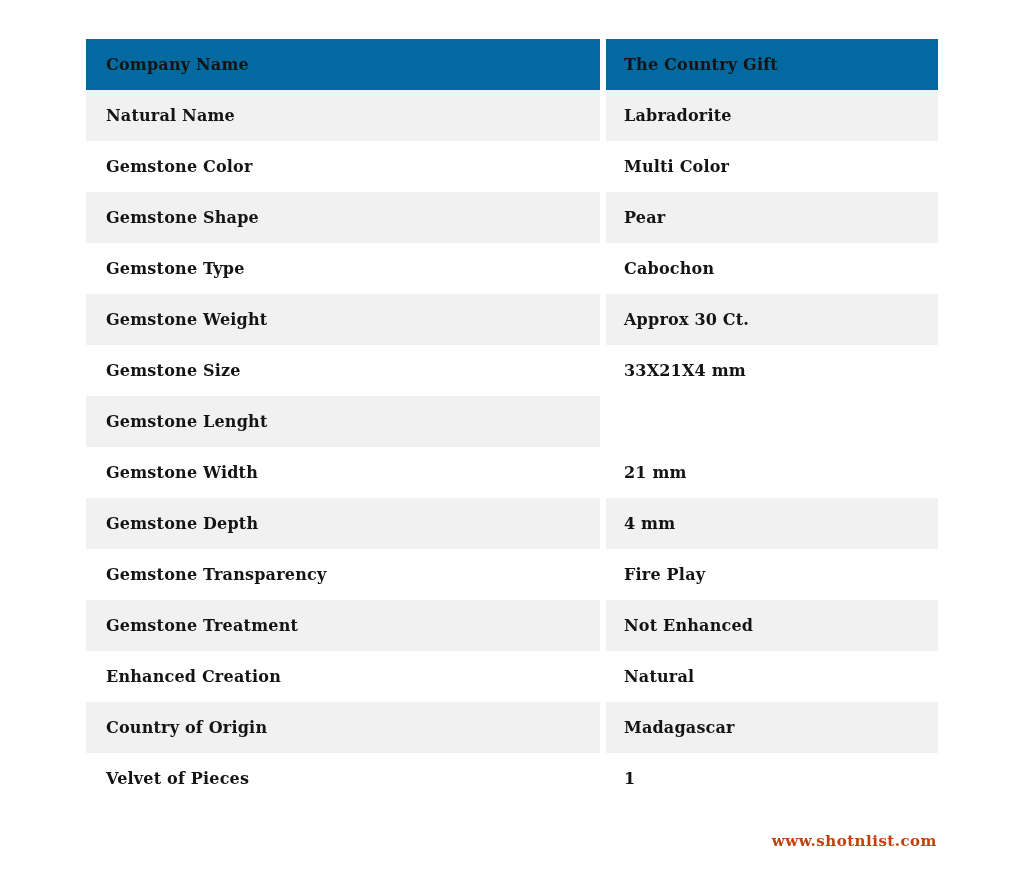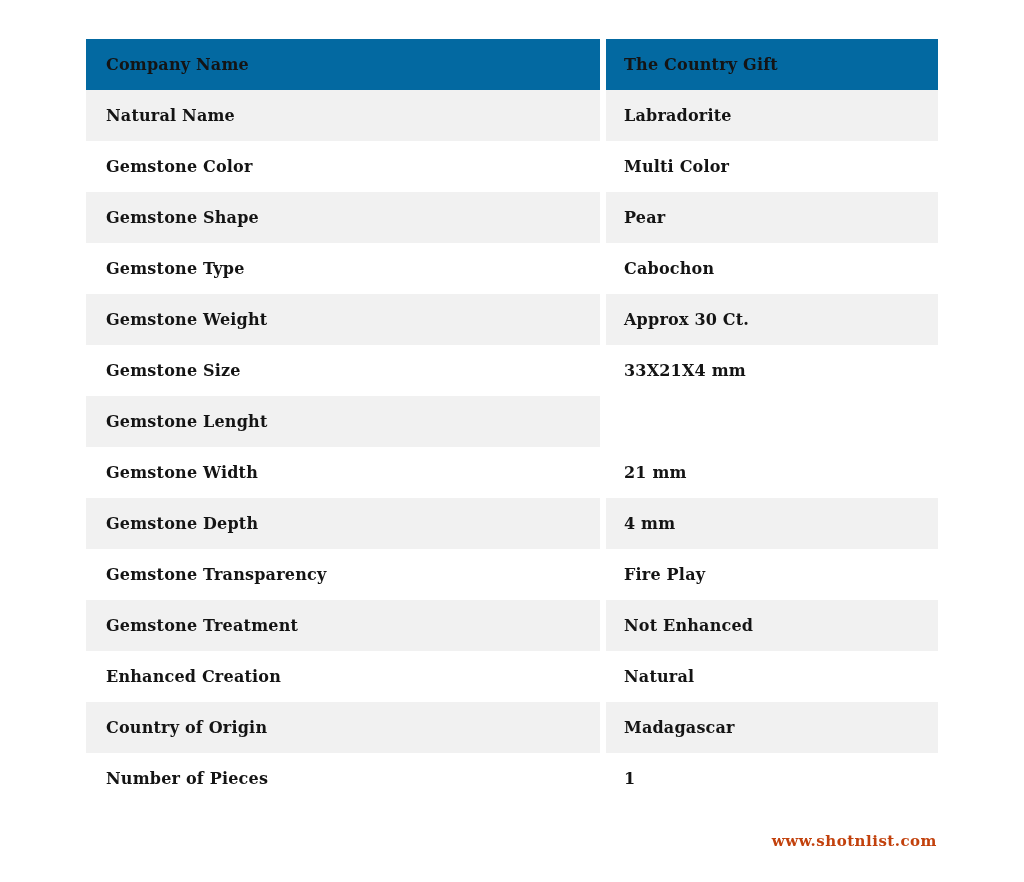--- a/index.html
+++ b/index.html
@@ -113,20 +113,20 @@
     </div>
     <div class="row">
       <div class="cell label">Enhanced Creation</div>
       <div class="cell value">Natural</div>
     </div>
     <div class="row">
       <div class="cell label">Country of Origin</div>
       <div class="cell value">Madagascar</div>
     </div>
     <div class="row">
-      <div class="cell label">Number of Pieces</div>
+      <div class="cell label">Velvet of Pieces</div>
       <div class="cell value">1</div>
     </div>
   </div>
 
 </div>
 
 <div class="watermark">www.shotnlist.com</div>
 
 </body></html>

